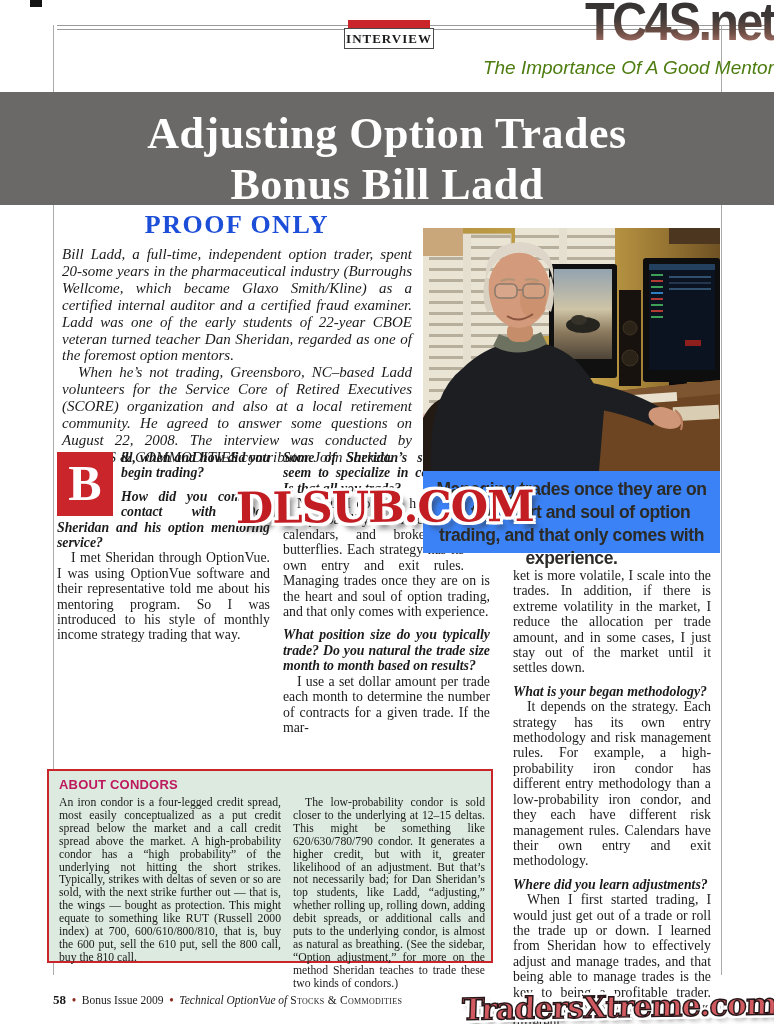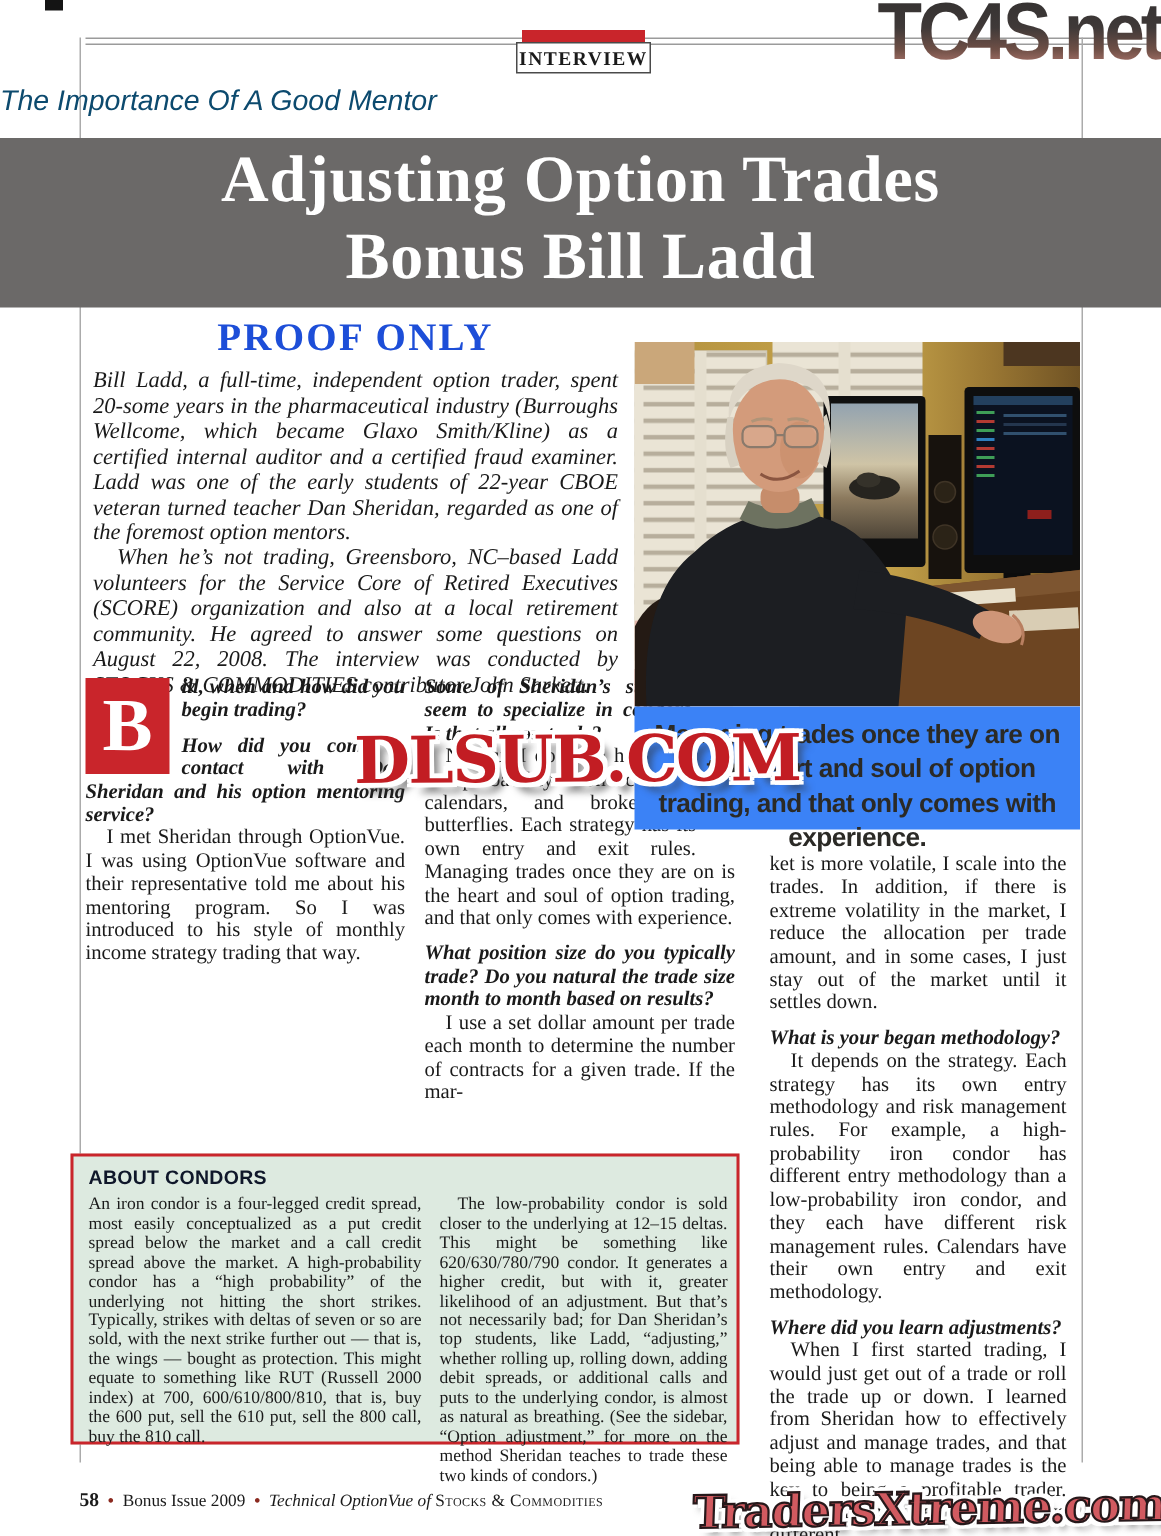--- a/index.html
+++ b/index.html
@@ -27,26 +27,26 @@
     font:bold 13px/19px "Liberation Serif", serif; letter-spacing:1px; text-align:center;
   }
   .tc4s {
     right:0px; top:-6px; z-index:10;
     font-family:"Liberation Sans", sans-serif; font-weight:900;
     font-size:54px; letter-spacing:-3px; line-height:1;
     background:linear-gradient(180deg,#323030 0%,#3f3938 45%,#6e4f46 72%,#c2837a 100%);
     -webkit-background-clip:text; background-clip:text; color:transparent;
     transform:scaleX(.9); transform-origin:right top;
   }
-  .tagline { left:0; top:56px; width:774px; text-align:left;
-    font:italic 19px/24px "Liberation Sans", sans-serif; color:#0c4a6e; }
+  .tagline { left:0; top:56px; width:774px; text-align:right;
+    font:italic 19px/24px "Liberation Sans", sans-serif; color:#4d7c0f; }
   .banner { left:0; top:92px; width:774px; height:113px; background:#6b6968; z-index:2;
     text-align:center; color:#fff; }
   .banner .l { font:bold 44px/51px "Liberation Serif", serif; letter-spacing:.5px; }
-  .banner .l1 { padding-top:2px; }
+  .banner .l1 { padding-top:16px; }
   .proof { left:62px; top:210px; width:350px; text-align:center; color:#1d4ed8;
     font:bold 26px/30px "Liberation Serif", serif; letter-spacing:1.5px; }
 
   
   .intro { left:62px; top:246px; width:350px; font:italic 15px/16.9px "Liberation Serif", serif;
     text-align:justify; }
   .intro p { margin:0; }
   .intro .p2 { text-indent:16px; }
 
   
@@ -91,21 +91,21 @@
       -3px -3px 0 #fff, 3px -3px 0 #fff, -3px 3px 0 #fff, 3px 3px 0 #fff,
       -3px 0 0 #fff, 3px 0 0 #fff, 0 -3px 0 #fff, 0 3px 0 #fff,
       4px 5px 4px rgba(60,60,60,.5);
     transform:skewX(-3deg) rotate(-1deg); }
 
   
   .sidebar { left:47px; top:769px; width:446px; height:194px; z-index:3;
     box-sizing:border-box; border:2px solid #c9252b; background:#ddeae0; }
   .sb-title { position:absolute; left:10px; top:6px;
     font-family:"Liberation Sans", sans-serif; font-weight:bold;
-    font-size:13px; letter-spacing:.2px; color:#0f172a; }
+    font-size:13px; letter-spacing:.2px; color:#be185d; }
   .sb-col { position:absolute; top:26px; text-align:justify;
     font-size:11.7px; line-height:12.9px; }
   .sb-col p { margin:0; }
   .sb-col1 { left:10px; width:222px; }
   .sb-col2 { left:244px; width:192px; }
   .sb-col2 p { text-indent:12px; }
 
   
   .footer { left:53px; top:992px; width:420px; font-size:11.5px; white-space:nowrap; }
   .footer .pg { font-weight:bold; font-size:13px;margin-top:12px; }

